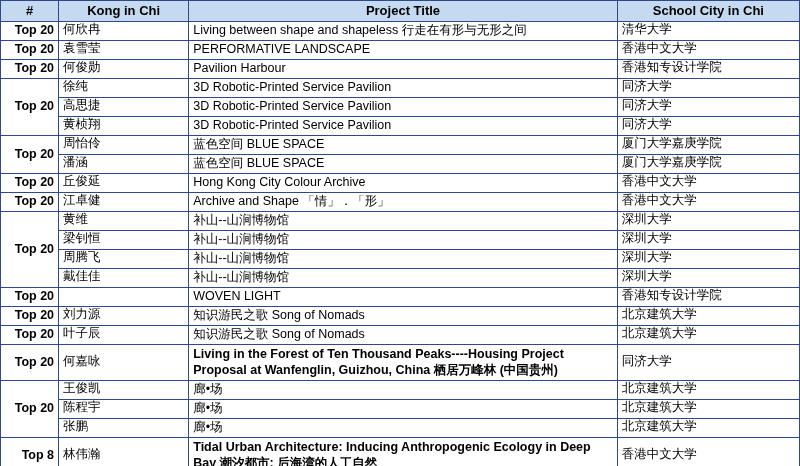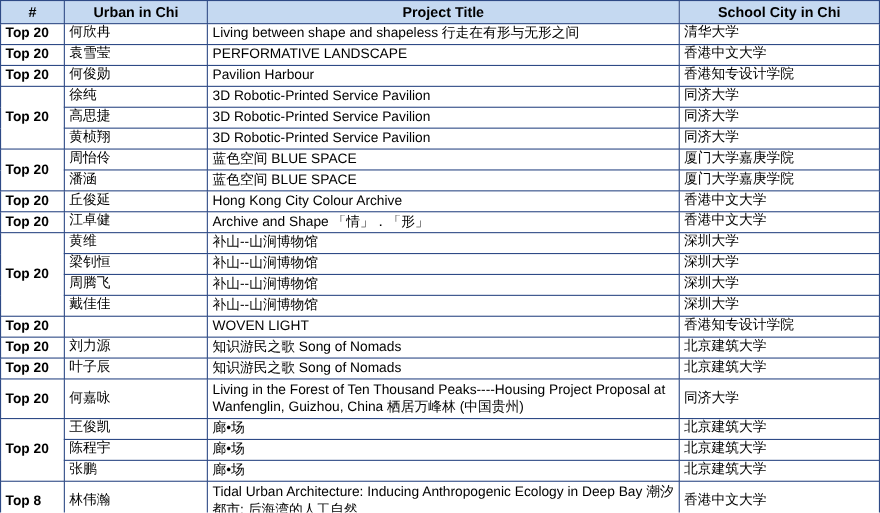--- a/index.html
+++ b/index.html
@@ -34,55 +34,55 @@
     text-align: center;
     height: 18px;
     font-size: 13px;
   }
   col.c-rank { width: 58px; }
   col.c-name { width: 130px; }
   col.c-title { width: 428px; }
   col.c-school { width: 182px; }
 
   td.rank {
-    text-align: left;
+    text-align: right;
     font-weight: bold;
     font-size: 12.5px;
   }
   td.name, td.title, td.school {
     text-align: left;
   }
   td.title {
     padding-left: 6px;
   }
   td.school {
     padding-left: 6px;
     font-family: Liberation Mono, monospace;
   }
   td.name {
     padding-left: 6px;
     font-family: Liberation Mono, monospace;
   }
   tbody tr { height: 19px; }
-  .two-line { line-height: 1.25; }
+  .two-line { line-height: 1.25; font-weight: bold; }
 </style>
 </head>
 <body>
 
 <table class="award-table">
   <colgroup>
     <col class="c-rank">
     <col class="c-name">
     <col class="c-title">
     <col class="c-school">
   </colgroup>
   <thead>
     <tr>
       <th>#</th>
-      <th>Urban in Chi</th>
+      <th>Kong in Chi</th>
       <th>Project Title</th>
       <th>School City in Chi</th>
     </tr>
   </thead>
   <tbody id="table-body">
       <tr>
         <td class="rank">Top 20</td>
         <td class="name">何欣冉</td>
         <td class="title">Living between shape and shapeless  行走在有形与无形之间</td>
         <td class="school">清华大学</td>

